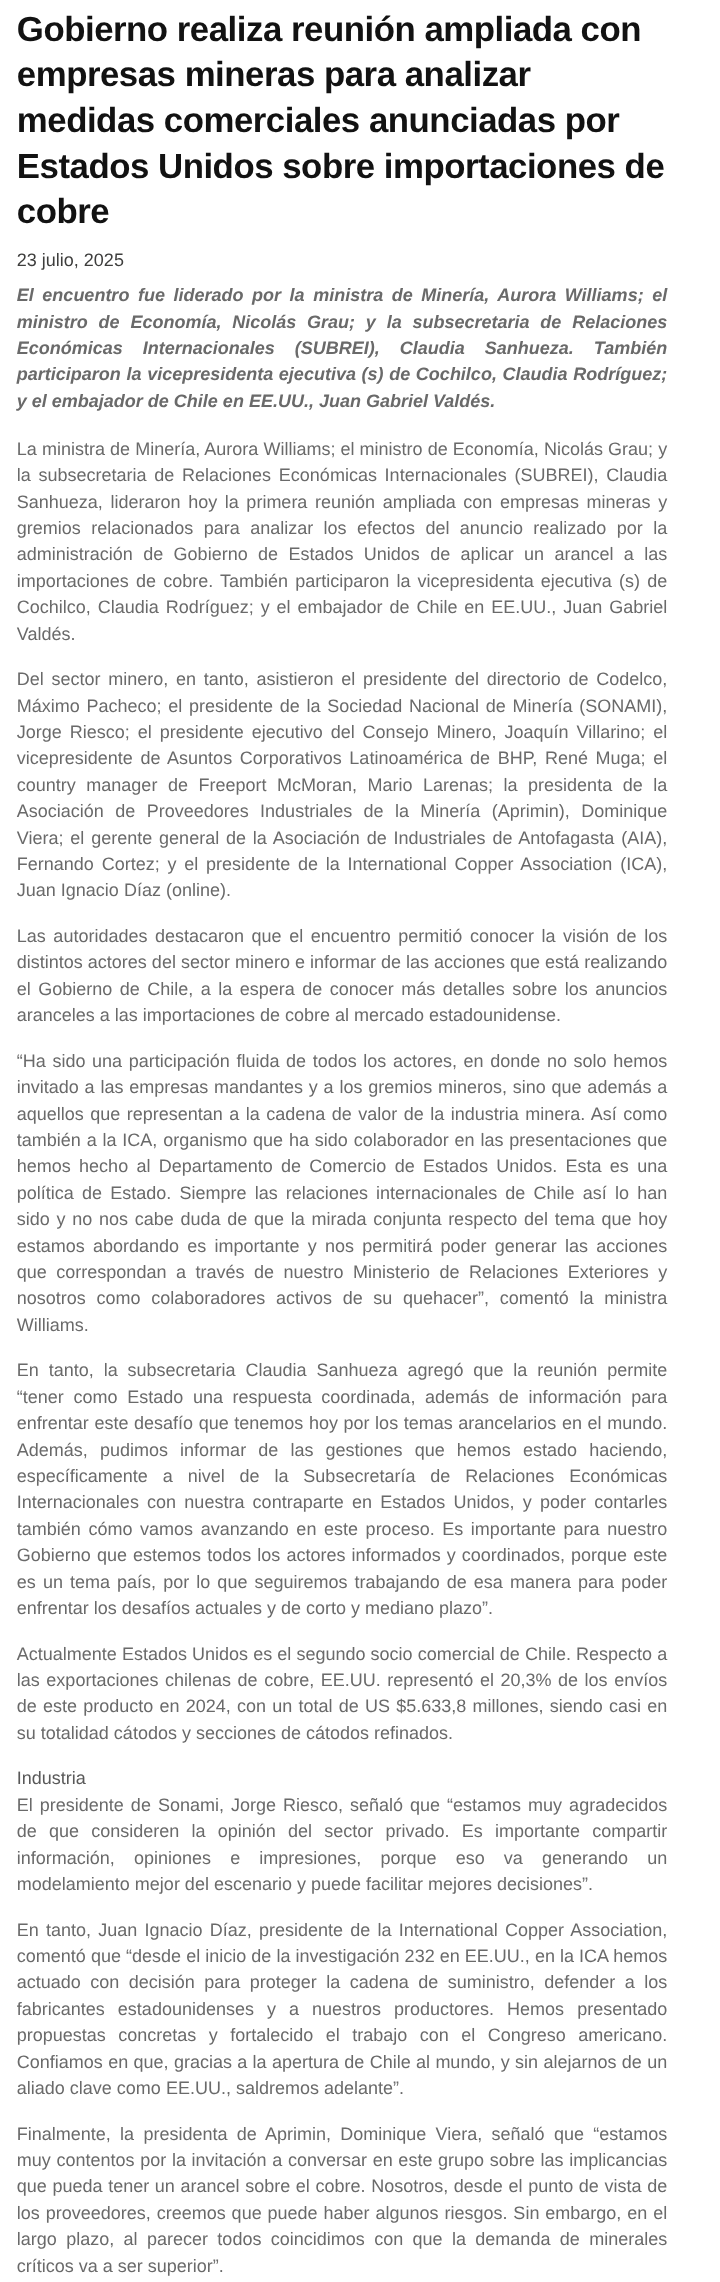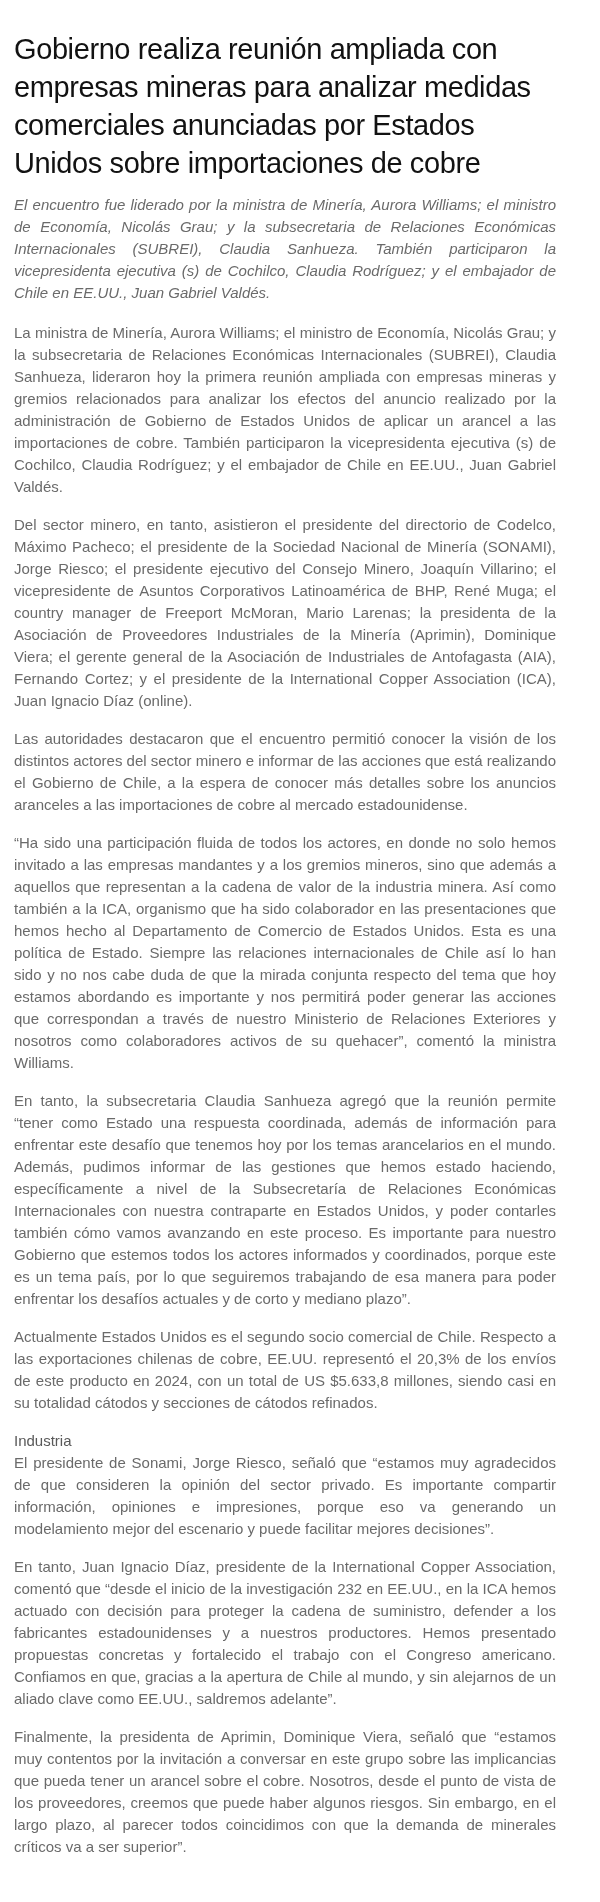--- a/index.html
+++ b/index.html
@@ -13,62 +13,64 @@
     font-family: "Liberation Sans", sans-serif;
     -webkit-font-smoothing: antialiased;
   }
   .article {
     padding: 6px 15px 24px 14px;
     width: 571px;
     box-sizing: border-box;
   }
   .article-title {
     font-family: "Liberation Sans", sans-serif;
-    font-weight: 400;
+    font-weight: 700;
     font-size: 29px;
     line-height: 38px;
     letter-spacing: -0.4px;
     color: #121212;
-    margin: 24px 0 12px 0;
+    margin: 0 0 12px 0;
   }
   .article-date {
     font-size: 15px;
     line-height: 20px;
     color: #3e3e3d;
     margin: 0 0 8px 0;
   }
   .article p {
     font-size: 15px;
     line-height: 22px;
     color: #6a6a6a;
     text-align: justify;
     margin: 0 0 16px 0;
   }
   .article p.lead {
     font-style: italic;
     margin-bottom: 18px;
+    font-weight: bold;
   }
   .section-subheading {
     font-size: 15px;
     line-height: 22px;
     font-weight: 400;
     color: #595959;
     margin: 0;
   }
   .section-subheading + p {
     margin-top: 0;
   }
 </style>
 </head>
 <body>
 
 <article class="article">
 
   <h1 class="article-title">Gobierno realiza reunión ampliada con empresas mineras para analizar medidas comerciales anunciadas por Estados Unidos sobre importaciones de cobre</h1>
 
+  <div class="article-date">23 julio, 2025</div>
 
   <p class="lead">El encuentro fue liderado por la ministra de Minería, Aurora Williams; el ministro de Economía, Nicolás Grau; y la subsecretaria de Relaciones Económicas Internacionales (SUBREI), Claudia Sanhueza. También participaron la vicepresidenta ejecutiva (s) de Cochilco, Claudia Rodríguez; y el embajador de Chile en EE.UU., Juan Gabriel Valdés.</p>
 
 
   <p>La ministra de Minería, Aurora Williams; el ministro de Economía, Nicolás Grau; y la subsecretaria de Relaciones Económicas Internacionales (SUBREI), Claudia Sanhueza, lideraron hoy la primera reunión ampliada con empresas mineras y gremios relacionados para analizar los efectos del anuncio realizado por la administración de Gobierno de Estados Unidos de aplicar un arancel a las importaciones de cobre. También participaron la vicepresidenta ejecutiva (s) de Cochilco, Claudia Rodríguez; y el embajador de Chile en EE.UU., Juan Gabriel Valdés.</p>
 
   <p>Del sector minero, en tanto, asistieron el presidente del directorio de Codelco, Máximo Pacheco; el presidente de la Sociedad Nacional de Minería (SONAMI), Jorge Riesco; el presidente ejecutivo del Consejo Minero, Joaquín Villarino; el vicepresidente de Asuntos Corporativos Latinoamérica de BHP, René Muga; el country manager de Freeport McMoran, Mario Larenas; la presidenta de la Asociación de Proveedores Industriales de la Minería (Aprimin), Dominique Viera; el gerente general de la Asociación de Industriales de Antofagasta (AIA), Fernando Cortez; y el presidente de la International Copper Association (ICA), Juan Ignacio Díaz (online).</p>
 
   <p>Las autoridades destacaron que el encuentro permitió conocer la visión de los distintos actores del sector minero e informar de las acciones que está realizando el Gobierno de Chile, a la espera de conocer más detalles sobre los anuncios aranceles a las importaciones de cobre al mercado estadounidense.</p>
 

